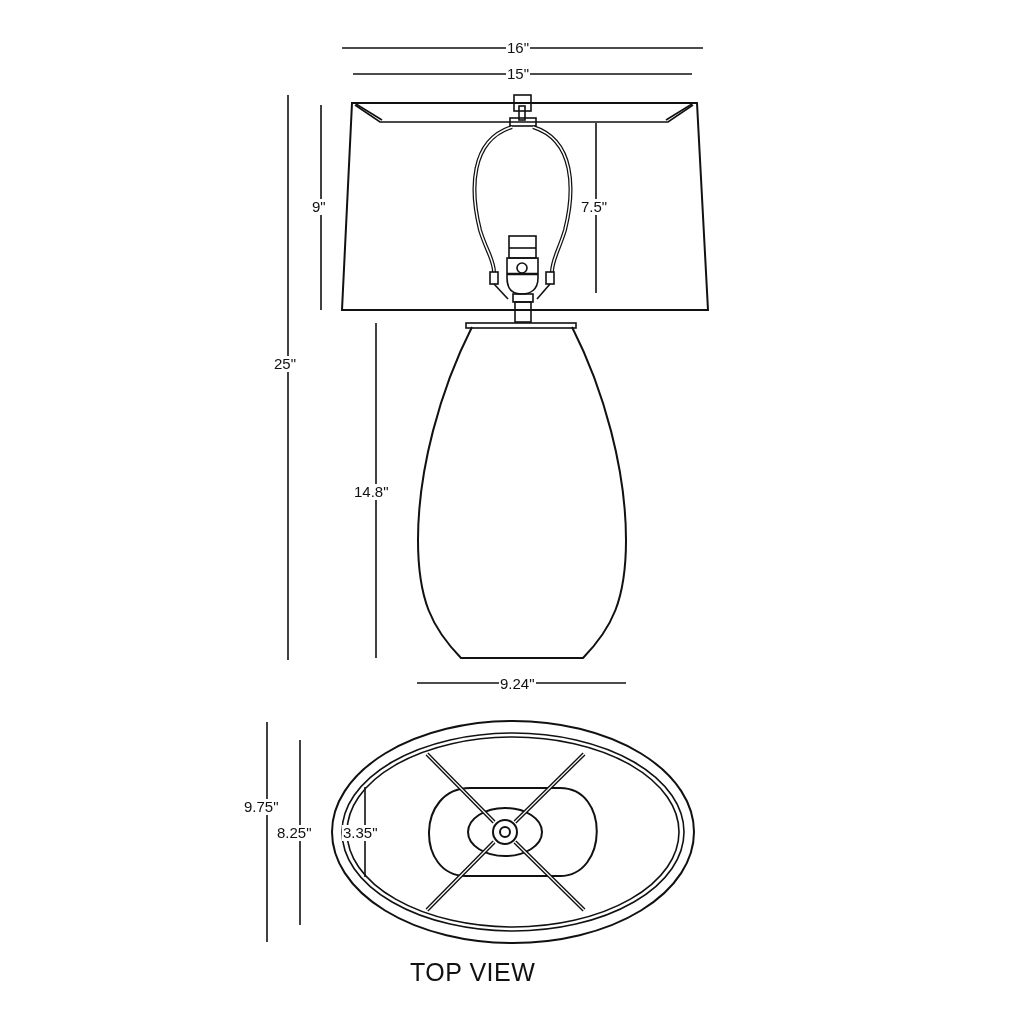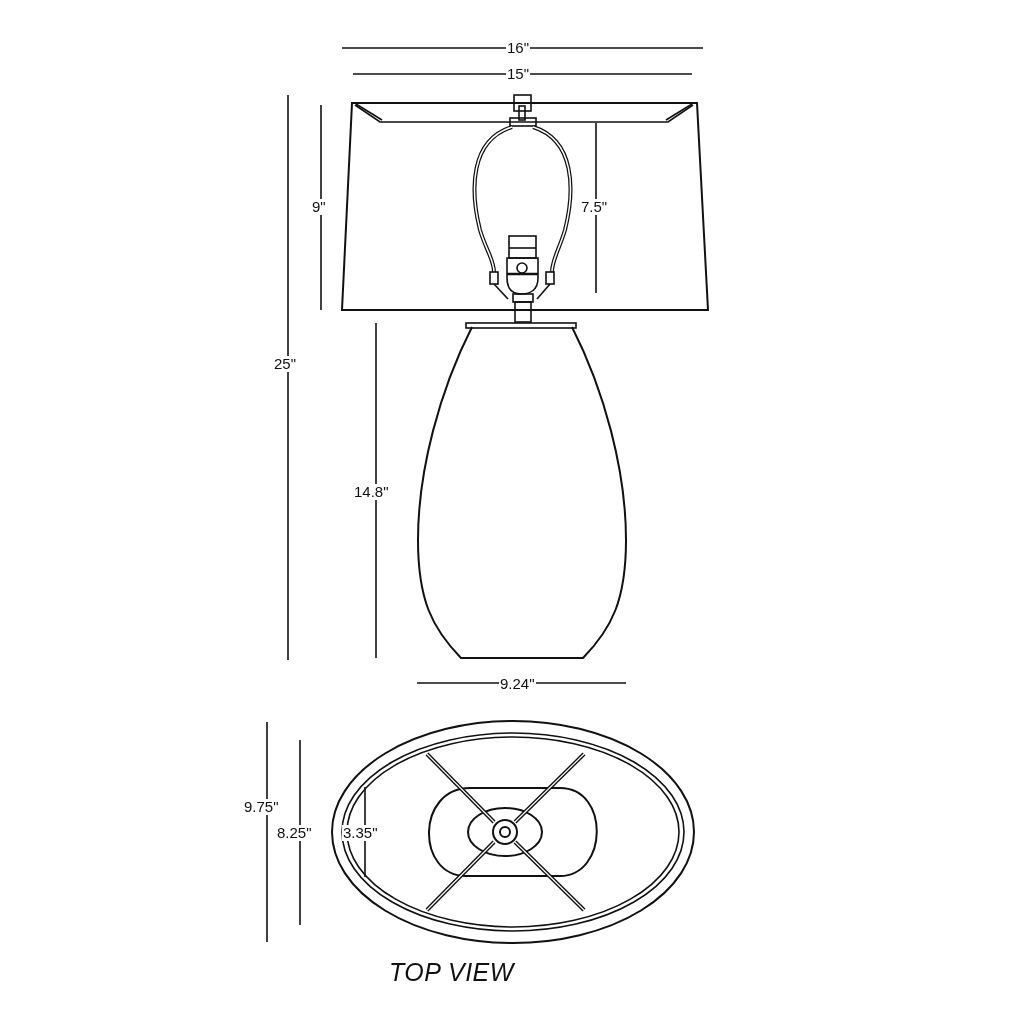--- a/index.html
+++ b/index.html
@@ -91,13 +91,13 @@
 <div class="lbl" style="left:506px;top:40px;">16"</div>
 <div class="lbl" style="left:506px;top:66px;">15"</div>
 <div class="lbl" style="left:311px;top:199px;">9"</div>
 <div class="lbl" style="left:580px;top:199px;">7.5"</div>
 <div class="lbl" style="left:273px;top:356px;">25"</div>
 <div class="lbl" style="left:353px;top:484px;">14.8"</div>
 <div class="lbl" style="left:499px;top:676px;">9.24"</div>
 <div class="lbl" style="left:243px;top:799px;">9.75"</div>
 <div class="lbl" style="left:276px;top:825px;">8.25"</div>
 <div class="lbl" style="left:342px;top:825px;">3.35"</div>
-<div class="title" style="left:389px;top:958px;font-style:italic;">TOP VIEW</div>
+<div class="title" style="left:410px;top:958px;">TOP VIEW</div>
 
 </body></html>

